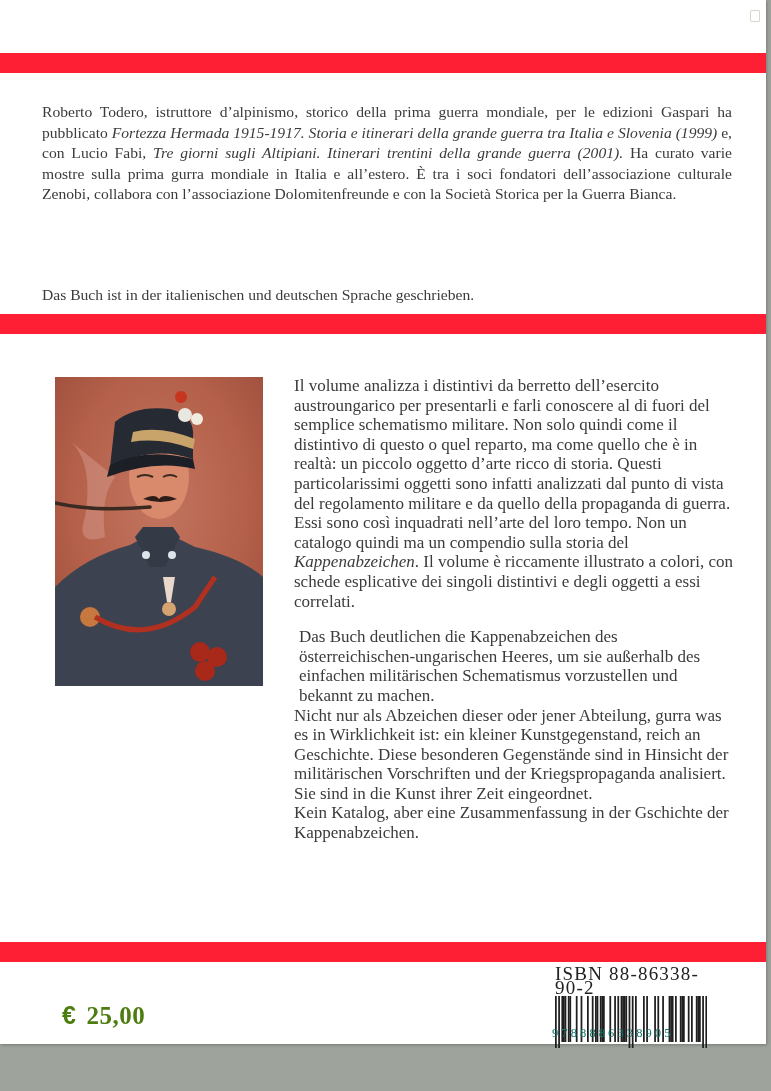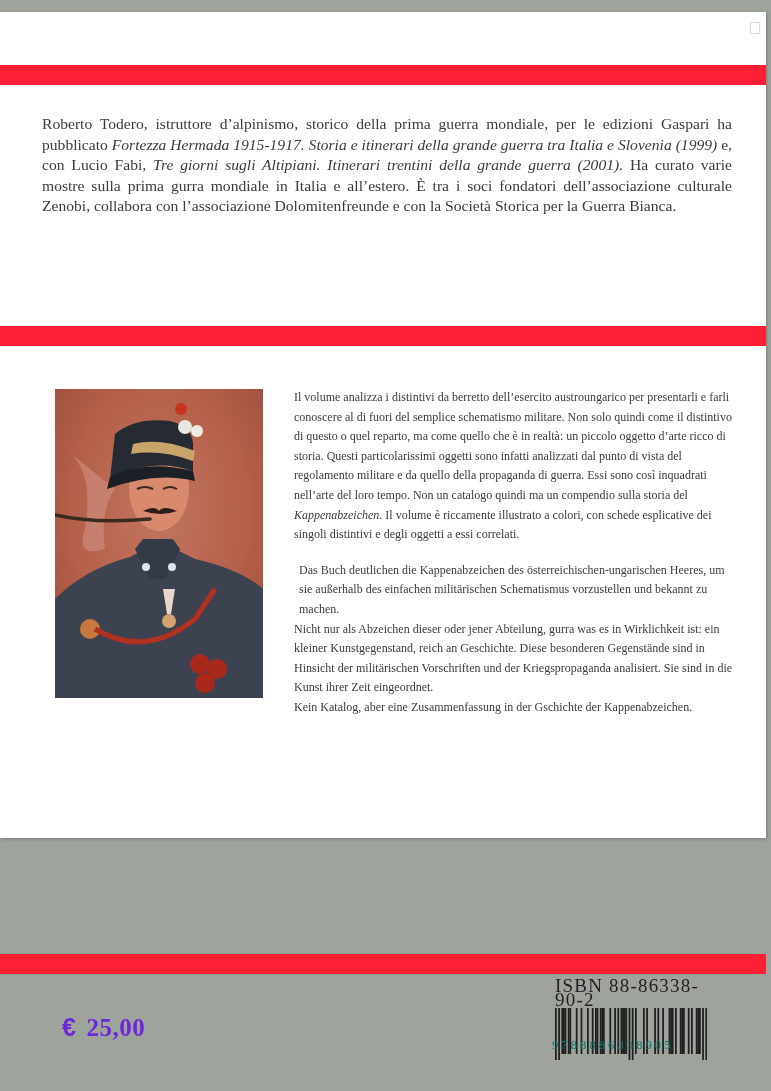--- a/index.html
+++ b/index.html
@@ -4,21 +4,21 @@
 <style>
   html, body { margin: 0; padding: 0; }
   body {
     width: 771px; height: 1091px; overflow: hidden;
     background: #9ea49c;
     position: relative;
     font-family: "Liberation Serif", "DejaVu Serif", serif;
     color: #3a3a3a;
   }
   .page {
-    position: absolute; left: 0; top: 12px; width: 766px; height: 826px;
+    position: absolute; left: 0; top: 0; width: 766px; height: 1044px;
     background: #ffffff;
     box-shadow: 1px 1px 3px rgba(0,0,0,0.25);
   }
   .band {
     position: absolute; left: 0; width: 766px; height: 20px;
     background: #ff1f35;
   }
   .band.b1 { top: 53px; }
   .band.b2 { top: 314px; }
   .band.b3 { top: 942px; }
@@ -35,30 +35,30 @@
   }
 
   .portrait {
     position: absolute; left: 55px; top: 377px; width: 208px; height: 309px;
     overflow: hidden; background: #b9664f;
   }
   .portrait svg { display: block; width: 100%; height: 100%; }
 
   .desc {
     position: absolute; left: 294px; top: 376px; width: 440px;
-    font-size: 12px; line-height: 19.6px; color: #3b3b3b;
+    font-size: 17px; line-height: 19.6px; color: #3b3b3b;
   }
   .desc p { margin: 0; }
   .desc .it-para { margin-bottom: 16px; }
   .desc .de-first { padding-left: 5px; }
 
   .price {
     position: absolute; left: 62px; top: 1001px;
     font-family: "Liberation Serif", serif; font-weight: bold;
-    font-size: 25px; color: #6d28d9; letter-spacing: 0.5px;
+    font-size: 25px; color: #4d7c0f; letter-spacing: 0.5px;
   }
   .price .euro { font-family: "Liberation Sans", sans-serif; margin-right: 10px; }
 
   .isbn-block { position: absolute; left: 555px; top: 967px; width: 160px; }
   .isbn-label {
     font-family: "Liberation Serif", serif; font-size: 19px; letter-spacing: 1.2px;
     color: #222; margin-left: 0px; line-height: 14px;
   }
   .barcode { position: relative; height: 52px; margin-top: 1px; width: 152px; }
   .barcode svg { display: block; }
@@ -77,20 +77,21 @@
 
 <div class="page">
   <div class="corner-mark"></div>
 
   <div class="band b1"></div>
 
   <div class="bio">
     <p id="bio-p"><span>Roberto Todero, istruttore d’alpinismo, storico della prima guerra mondiale, per le edizioni Gaspari ha pubblicato </span><i>Fortezza Hermada 1915-1917. Storia e itinerari della grande guerra tra Italia e Slovenia (1999)</i><span> e, con Lucio Fabi, </span><i>Tre giorni sugli Altipiani. Itinerari trentini della grande guerra (2001).</i><span> Ha curato varie mostre sulla prima gurra mondiale in Italia e all’estero. È tra i soci fondatori dell’associazione culturale Zenobi, collabora con l’associazione Dolomitenfreunde e con la Società Storica per la Guerra Bianca.</span></p>
   </div>
 
+  <div class="lang-note">Das Buch ist in der italienischen und deutschen Sprache geschrieben.</div>
 
   <div class="band b2"></div>
 
   <div class="portrait">
     <svg viewBox="0 0 208 309" preserveAspectRatio="none">
       <defs>
         <radialGradient id="bgGrad" cx="50%" cy="40%" r="70%">
           <stop offset="0%" stop-color="#c27560"></stop>
           <stop offset="60%" stop-color="#b4604a"></stop>
           <stop offset="100%" stop-color="#9c4e3c"></stop>

